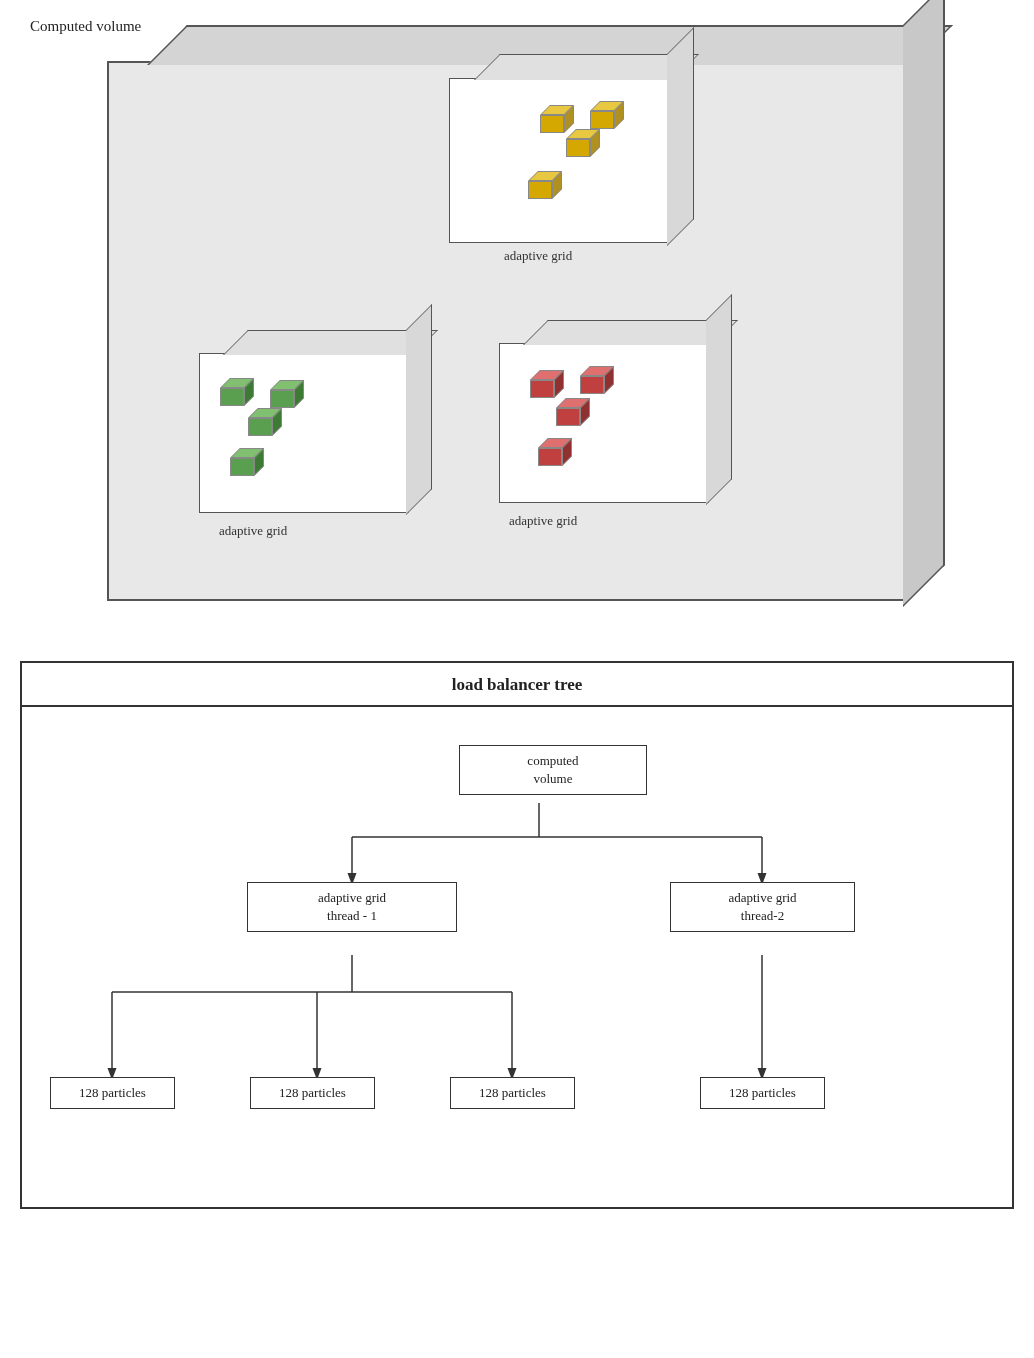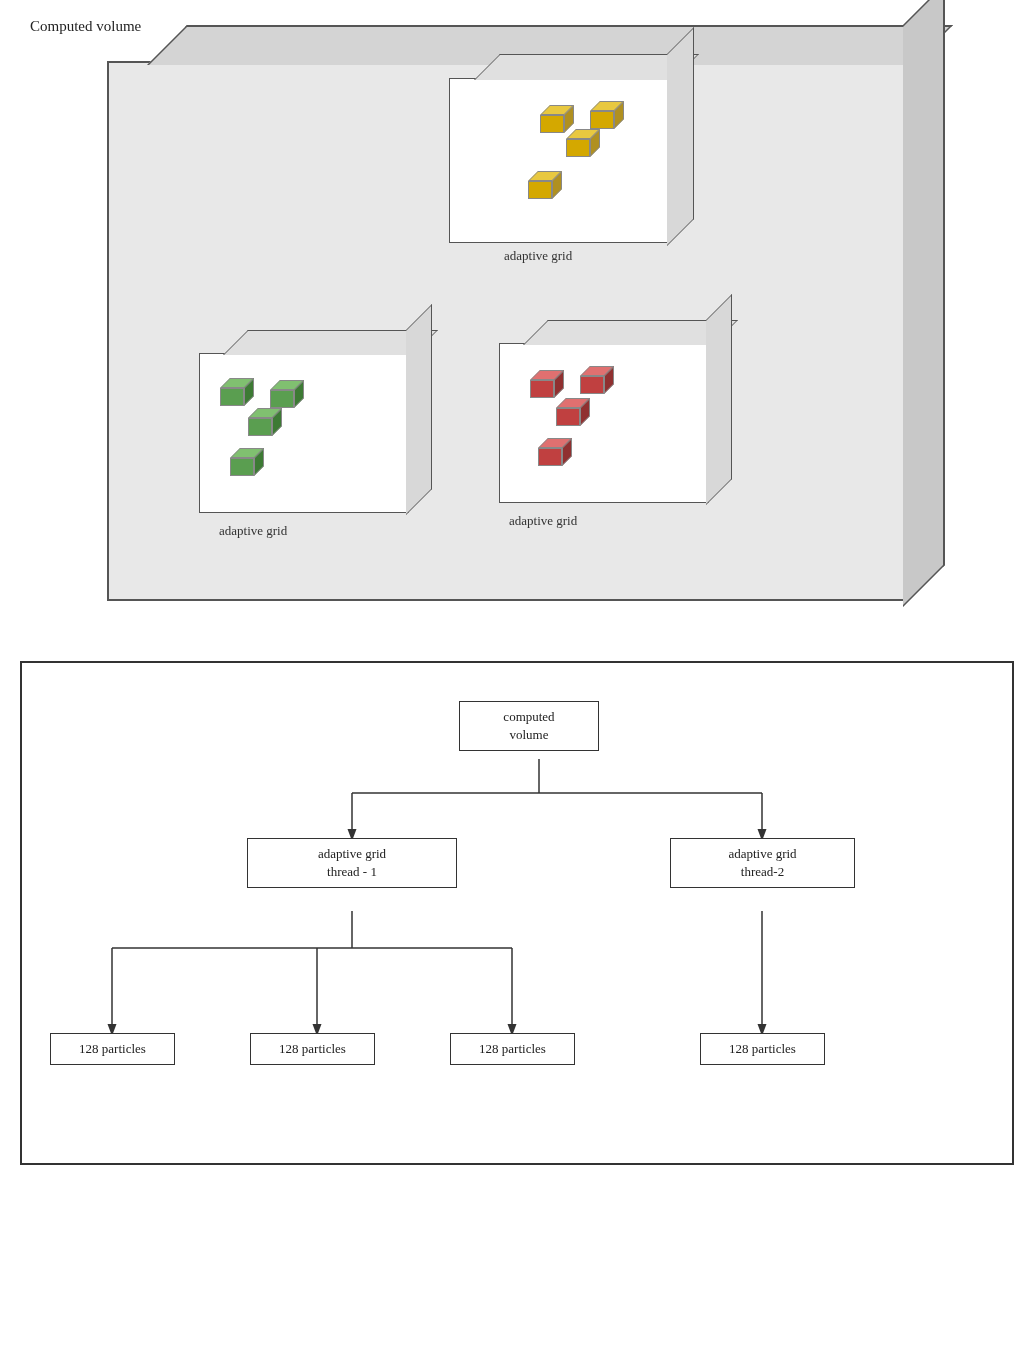--- a/index.html
+++ b/index.html
@@ -350,20 +350,21 @@
         </div>
       </div>
 
       <div class="box-label" style="top:450px; left:400px;">adaptive grid</div>
 
     </div>
   </div>
 </div>
 
 <div class="bottom-section">
+  <div class="tree-title">load balancer tree</div>
 
   <div class="tree-area">
 
     <svg class="tree-svg">
       <defs>
         <marker id="arrow" markerWidth="8" markerHeight="8" refX="6" refY="3" orient="auto">
           <polygon points="0 0, 8 3, 0 6" fill="#333"></polygon>
         </marker>
       </defs>
 
@@ -377,21 +378,21 @@
 
       <line x1="330" y1="248" x2="330" y2="285"></line>
       <line x1="90" y1="285" x2="490" y2="285"></line>
       <line x1="90" y1="285" x2="90" y2="370" marker-end="url(#arrow)"></line>
       <line x1="295" y1="285" x2="295" y2="370" marker-end="url(#arrow)"></line>
       <line x1="490" y1="285" x2="490" y2="370" marker-end="url(#arrow)"></line>
 
       <line x1="740" y1="248" x2="740" y2="370" marker-end="url(#arrow)"></line>
     </svg>
 
-    <div class="tree-node" style="top:38px; left:437px; width:140px;">
+    <div class="tree-node" style="top:38px; left:437px; width:188px;">
       <span style="white-space: pre-line;">computed
 volume</span>
     </div>
 
     <div class="tree-node" style="top:175px; left:225px; width:210px;">
       <span style="white-space: pre-line;">adaptive grid
 thread - 1</span>
     </div>
 
     <div class="tree-node" style="top:175px; left:648px; width:185px;">

